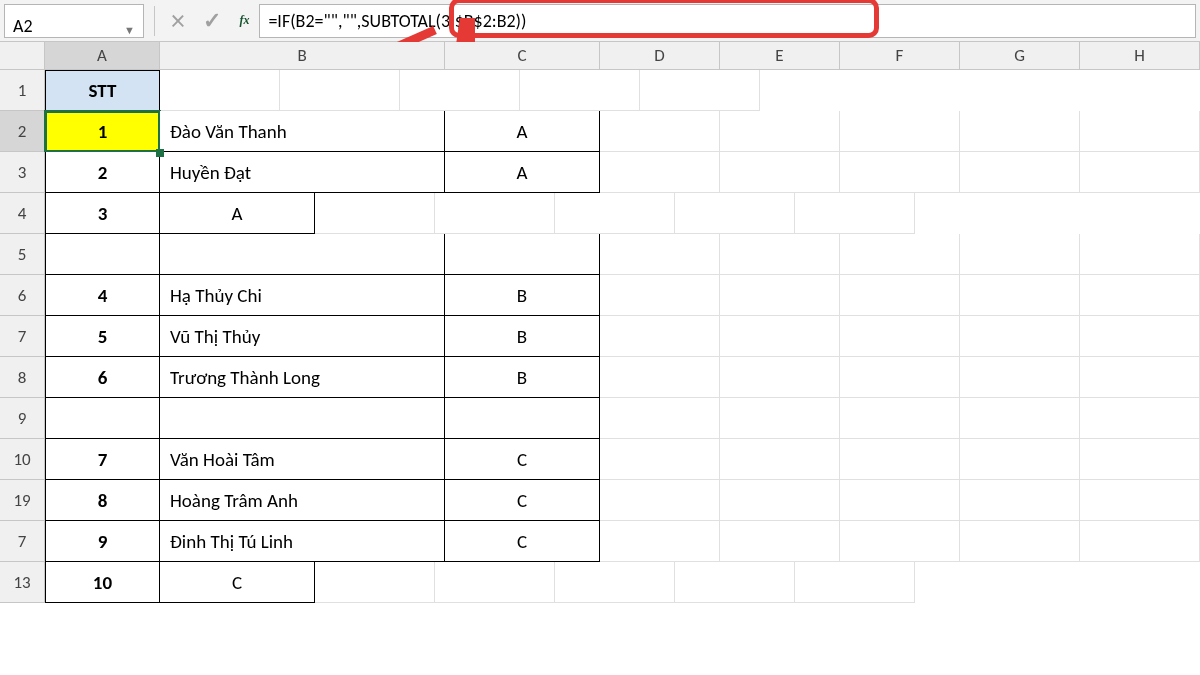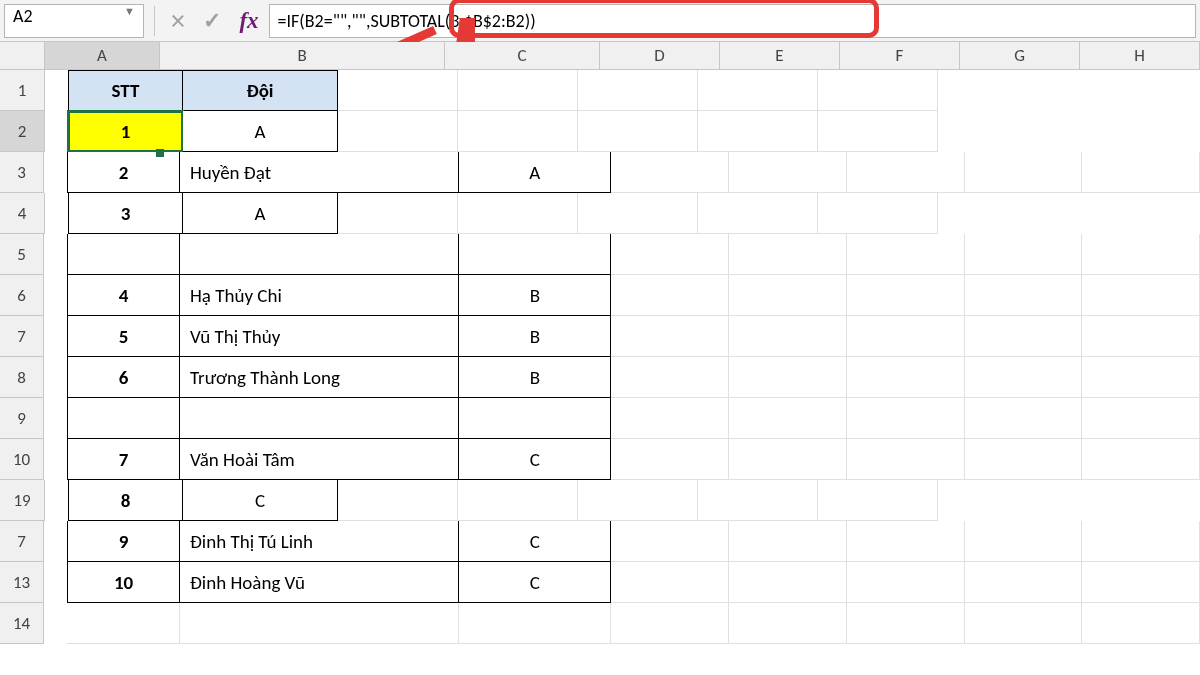--- a/index.html
+++ b/index.html
@@ -18,21 +18,21 @@
     height: 42px;
     border-bottom: 1px solid #c6c6c6;
     background: #f3f3f3;
   }
   .name-box {
     width: 140px;
     height: 34px;
     background: #fff;
     border: 1px solid #b5b5b5;
     display: flex;
-    align-items: flex-start;
+    align-items: flex-end;
     padding: 0 8px;
     margin: 4px;
     font-size: 18px;
   }
   .name-box .nb-dd {
     margin-left: auto;
     color: #777;
     font-size: 11px;
   }
   .fb-sep {
@@ -46,22 +46,22 @@
     align-items: center;
     gap: 18px;
     padding: 0 10px;
     color: #a0a0a0;
     font-size: 20px;
     font-weight: bold;
   }
   .fb-icons .fx {
     font-style: italic;
     font-family: 'Times New Roman', serif;
-    color: #701a75;
-    font-size: 23px;
+    color: #14532d;
+    font-size: 12px;
   }
   .formula-input {
     flex: 1;
     height: 34px;
     border: 1px solid #b5b5b5;
     background: #fff;
     display: flex;
     align-items: center;
     padding: 0 8px;
     margin: 4px 4px 4px 0;
@@ -148,21 +148,21 @@
   .b-top { border-top: 1px solid #000; }
   .b-left { border-left: 1px solid #000; }
   .b-right { border-right: 1px solid #000; }
   .b-bottom { border-bottom: 1px solid #000; }
 
   .hdr-cell {
     background: #d4e3f4;
     font-weight: bold;
     justify-content: center;
   }
-  .col-stt { width: 115px; justify-content: center; font-weight: bold; margin-left: 23px; }
+  .col-stt { width: 115px; justify-content: center; font-weight: bold; }
   .col-name { width: 285px; padding-left: 10px; }
   .col-team { width: 155px; justify-content: center; }
   .col-rest { width: 120px; }
 
   .cell.selected {
     background: #ffff00;
     outline: 3px solid #1e7145;
     outline-offset: -2px;
   }
   .fill-handle {
@@ -213,31 +213,31 @@
     <div class="col-h" style="width:120px">F</div>
     <div class="col-h" style="width:120px">G</div>
     <div class="col-h" style="width:120px">H</div>
   </div>
 
   <div class="rows">
 
     <div class="row">
       <div class="row-h">1</div>
       <div class="cell col-stt hdr-cell b-top b-left b-right b-bottom">STT</div>
-      <div class="cell col-team hdr-cell b-top b-right b-bottom">Đội</div>
       <div class="cell col-rest"></div>
       <div class="cell col-rest"></div>
       <div class="cell col-rest"></div>
       <div class="cell col-rest"></div>
       <div class="cell col-rest"></div>
     </div>
 
     <div class="row">
       <div class="row-h active">2</div>
       <div class="cell col-stt selected b-left b-right b-bottom">1</div>
+      <div class="cell col-name b-right b-bottom">Đào Văn Thanh</div>
       <div class="cell col-team b-right b-bottom">A</div>
       <div class="cell col-rest"></div>
       <div class="cell col-rest"></div>
       <div class="cell col-rest"></div>
       <div class="cell col-rest"></div>
       <div class="cell col-rest"></div>
     </div>
 
     <div class="row">
       <div class="row-h">3</div>
@@ -330,20 +330,21 @@
       <div class="cell col-rest"></div>
       <div class="cell col-rest"></div>
       <div class="cell col-rest"></div>
       <div class="cell col-rest"></div>
       <div class="cell col-rest"></div>
     </div>
 
     <div class="row">
       <div class="row-h">19</div>
       <div class="cell col-stt b-left b-right b-bottom">8</div>
+      <div class="cell col-name b-right b-bottom">Hoàng Trâm Anh</div>
       <div class="cell col-team b-right b-bottom">C</div>
       <div class="cell col-rest"></div>
       <div class="cell col-rest"></div>
       <div class="cell col-rest"></div>
       <div class="cell col-rest"></div>
       <div class="cell col-rest"></div>
     </div>
 
     <div class="row">
       <div class="row-h">7</div>
@@ -353,37 +354,25 @@
       <div class="cell col-rest"></div>
       <div class="cell col-rest"></div>
       <div class="cell col-rest"></div>
       <div class="cell col-rest"></div>
       <div class="cell col-rest"></div>
     </div>
 
     <div class="row">
       <div class="row-h">13</div>
       <div class="cell col-stt b-left b-right b-bottom">10</div>
-      <div class="cell col-name b-right b-bottom">Đinh Hoàng Vũ</div>
       <div class="cell col-team b-right b-bottom">C</div>
       <div class="cell col-rest"></div>
       <div class="cell col-rest"></div>
       <div class="cell col-rest"></div>
       <div class="cell col-rest"></div>
       <div class="cell col-rest"></div>
     </div>
 
-    <div class="row">
-      <div class="row-h">14</div>
-      <div class="cell col-stt" style="font-weight:normal"></div>
-      <div class="cell col-name"></div>
-      <div class="cell col-team"></div>
-      <div class="cell col-rest"></div>
-      <div class="cell col-rest"></div>
-      <div class="cell col-rest"></div>
-      <div class="cell col-rest"></div>
-      <div class="cell col-rest"></div>
-    </div>
 
   </div>
 
   <div class="fill-handle" style="top:107px;left:156px"></div>
 </div>
 
 </body></html>

